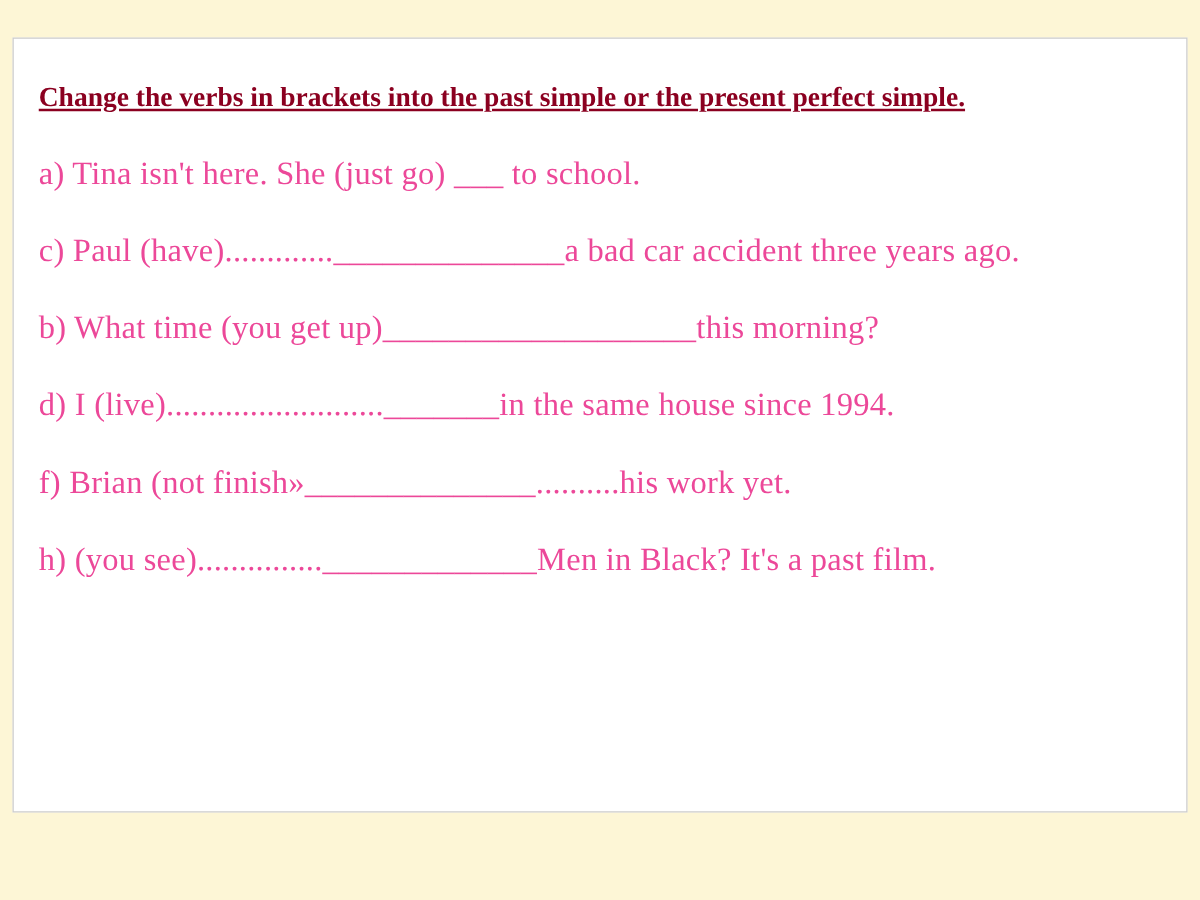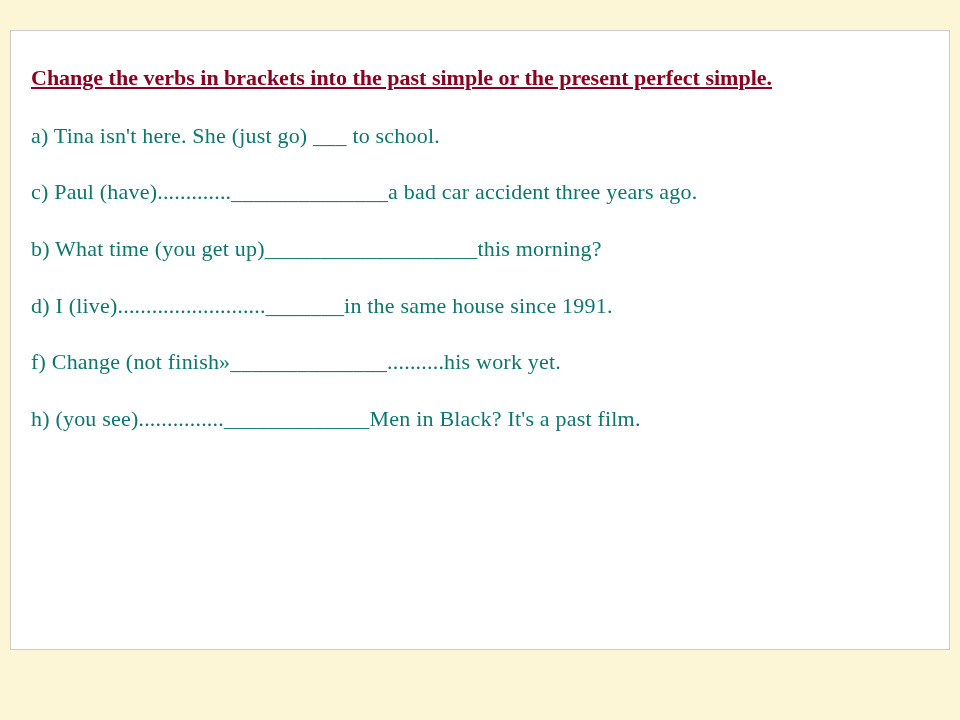--- a/index.html
+++ b/index.html
@@ -22,32 +22,32 @@
     }
     .instruction-title {
       font-weight: bold;
       text-decoration: underline;
       color: #8b0020;
       font-size: 22px;
       line-height: 1.4;
       margin-bottom: 28px;
     }
     .exercise-line {
-      font-size: 22px;
-      color: #0f766e;
+      font-size: 26px;
+      color: #ec4899;
       line-height: 1.3;
       margin-bottom: 28px;
       letter-spacing: 0.2px;
     }
   </style>
 </head>
 <body>
 
 <div class="worksheet-container">
   <div class="instruction-title">Change the verbs in brackets into the past simple or the present perfect simple.</div>
 
   <div class="exercise-line">a)  Tina isn't here. She (just go)       ___    to school.</div>
   <div class="exercise-line">c)  Paul (have).............______________a bad car accident three years ago.</div>
   <div class="exercise-line">b)  What time (you get up)___________________this morning?</div>
-  <div class="exercise-line">d)  I (live).........................._______in the same house since 1991.</div>
-  <div class="exercise-line">f)    Change (not finish»______________..........his work yet.</div>
+  <div class="exercise-line">d)  I (live).........................._______in the same house since 1994.</div>
+  <div class="exercise-line">f)    Brian (not finish»______________..........his work yet.</div>
   <div class="exercise-line">h) (you see)..............._____________Men in Black? It's a past film.</div>
 </div>
 
 </body></html>

